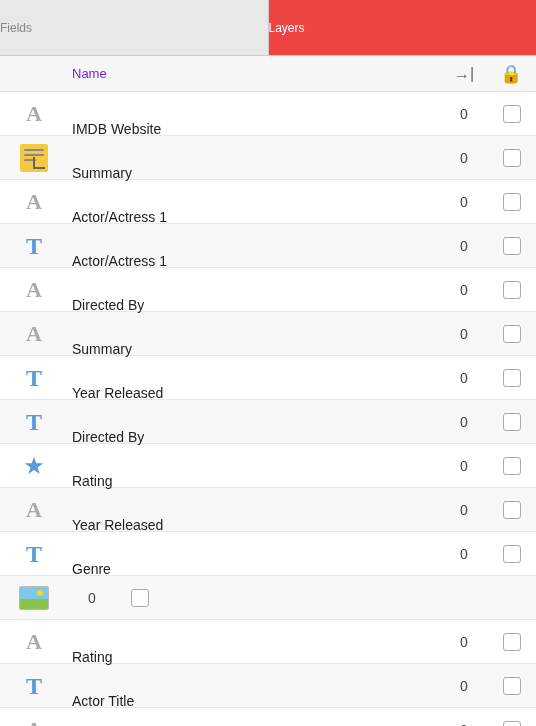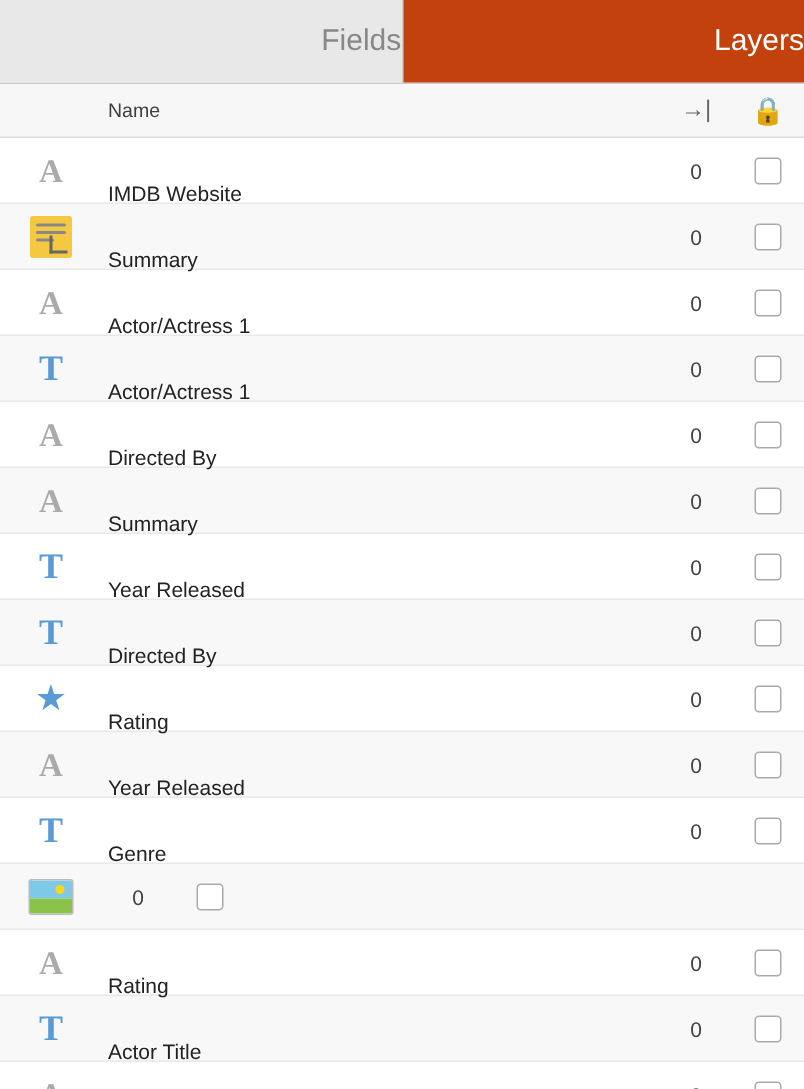--- a/index.html
+++ b/index.html
@@ -14,34 +14,34 @@
     
     .tab-bar {
       display: flex;
       height: 56px;
       border-bottom: 1px solid #ccc;
     }
     .tab {
       flex: 1;
       display: flex;
       align-items: center;
-      justify-content: flex-end;
-      font-size: 20px;
+      justify-content: flex-start;
+      font-size: 12px;
       font-weight: 500;
       cursor: pointer;
       border: none;
       background: none;
     }
     .tab-fields {
       background: #e8e8e8;
       color: #888;
       border-right: 1px solid #ccc;
     }
     .tab-layers {
-      background: #c2410c;
+      background: #ef4444;
       color: #fff;
     }
 
     
     .table-header {
       display: flex;
       align-items: center;
       background: #f7f7f7;
       border-bottom: 1px solid #ddd;
       height: 36px;
@@ -50,21 +50,21 @@
     .col-icon {
       width: 68px;
       min-width: 68px;
       display: flex;
       align-items: center;
       justify-content: center;
     }
     .col-name {
       flex: 1;
       padding-left: 4px;
-      color: #404040;
+      color: #6d28d9;
       font-size: 13px;
     }
     .col-number {
       width: 48px;
       display: flex;
       align-items: center;
       justify-content: center;
     }
     .col-lock {
       width: 48px;

